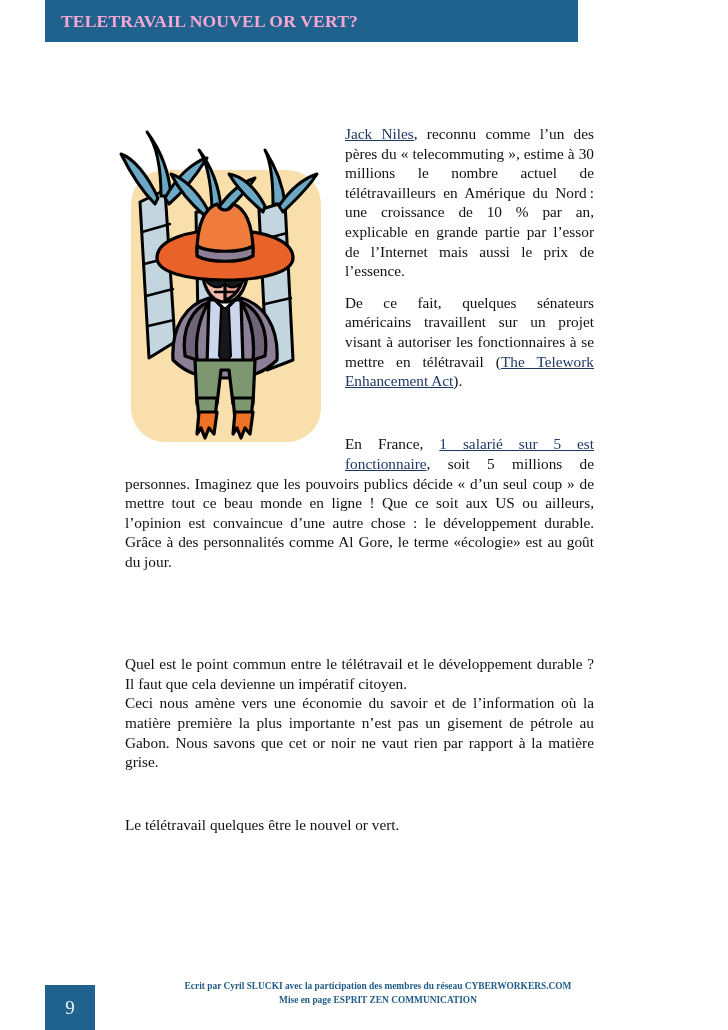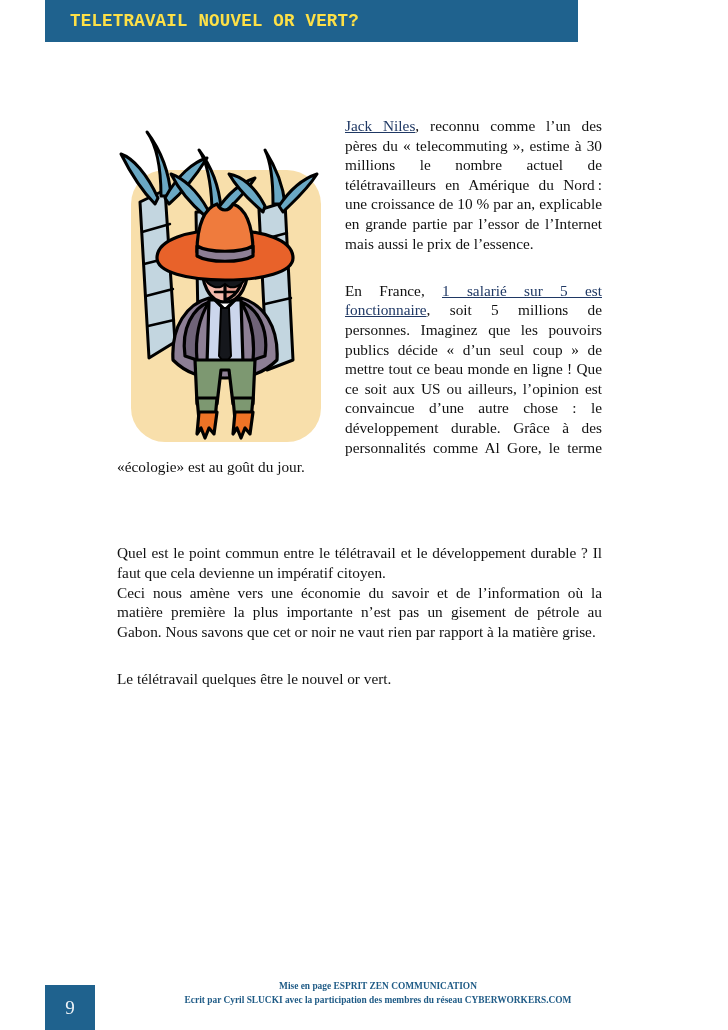--- a/index.html
+++ b/index.html
@@ -22,38 +22,38 @@
     position: absolute;
     left: 45px;
     top: 0px;
     width: 533px;
     height: 42px;
     background: #1f628e;
     display: flex;
     align-items: center;
   }
   .header-title {
-    font-family: Liberation Mono, monospace;
+    font-family: Liberation Serif, serif;
     font-weight: bold;
     font-size: 17.5px;
     letter-spacing: 0.2px;
-    color: #fde047;
-    padding-left: 25px;
+    color: #f9a8d4;
+    padding-left: 16px;
     white-space: nowrap;
   }
 
   
   .article {
     position: absolute;
     left: 113px;
     top: 112px;
     width: 493px;
   }
   .article p {
-    margin: 4px;
+    margin: 12px;
     font-size: 15.3px;
     line-height: 19.6px;
     text-align: justify;
     text-justify: inter-word;
     hyphens: none;
   }
   .para-gap { height: 19.6px; }
 
   
   .figure-wrap {
@@ -222,20 +222,23 @@
                  C132,96 140,112 140,140 C128,146 96,146 84,140 Z" fill="#ef7b3d"></path>
 
         <path d="M84,134 C96,141 128,141 140,134 L140,144 C128,151 96,151 84,144 Z" fill="#8d7f95"></path>
       </g>
     </svg>
   </div>
 
   <p>
     <span class="link">Jack Niles</span><span>, reconnu comme l’un des pères du « telecommuting », estime à 30 millions le nombre actuel de télétravailleurs en Amérique du Nord : une croissance de 10 % par an, explicable en grande partie par l’essor de l’Internet mais aussi le prix de l’essence.</span>
   </p>
+  <p>
+    <span>De ce fait, quelques sénateurs américains travaillent sur un projet visant à autoriser les fonctionnaires à se mettre en télétravail (</span><span class="link">The Telework Enhancement Act</span><span>).</span>
+  </p>
 
   <div class="para-gap"></div>
 
   <p>
     <span>En France, </span><span class="link">1 salarié sur 5 est fonctionnaire</span><span>, soit 5 millions de personnes. Imaginez que les pouvoirs publics décide « d’un seul coup » de mettre tout ce beau monde en ligne ! Que ce soit aux US ou ailleurs, l’opinion est convaincue d’une autre chose : le développement durable. Grâce à des personnalités comme Al Gore, le terme «écologie» est au goût du jour.</span>
   </p>
 
   <div class="para-gap"></div>
 
 
@@ -250,15 +253,15 @@
   <div class="para-gap"></div>
 
   <p>Le télétravail quelques être le nouvel or vert.</p>
 </div>
 
 <div class="page-number-box">
   <span class="page-number">9</span>
 </div>
 
 <div class="footer-credits">
+  <div>Ecrit par Cyril SLUCKI avec la participation des membres du réseau CYBERWORKERS.COM</div>
   <div>Mise en page ESPRIT ZEN COMMUNICATION</div>
-  <div>Ecrit par Cyril SLUCKI avec la participation des membres du réseau CYBERWORKERS.COM</div>
 </div>
 
 </body></html>

